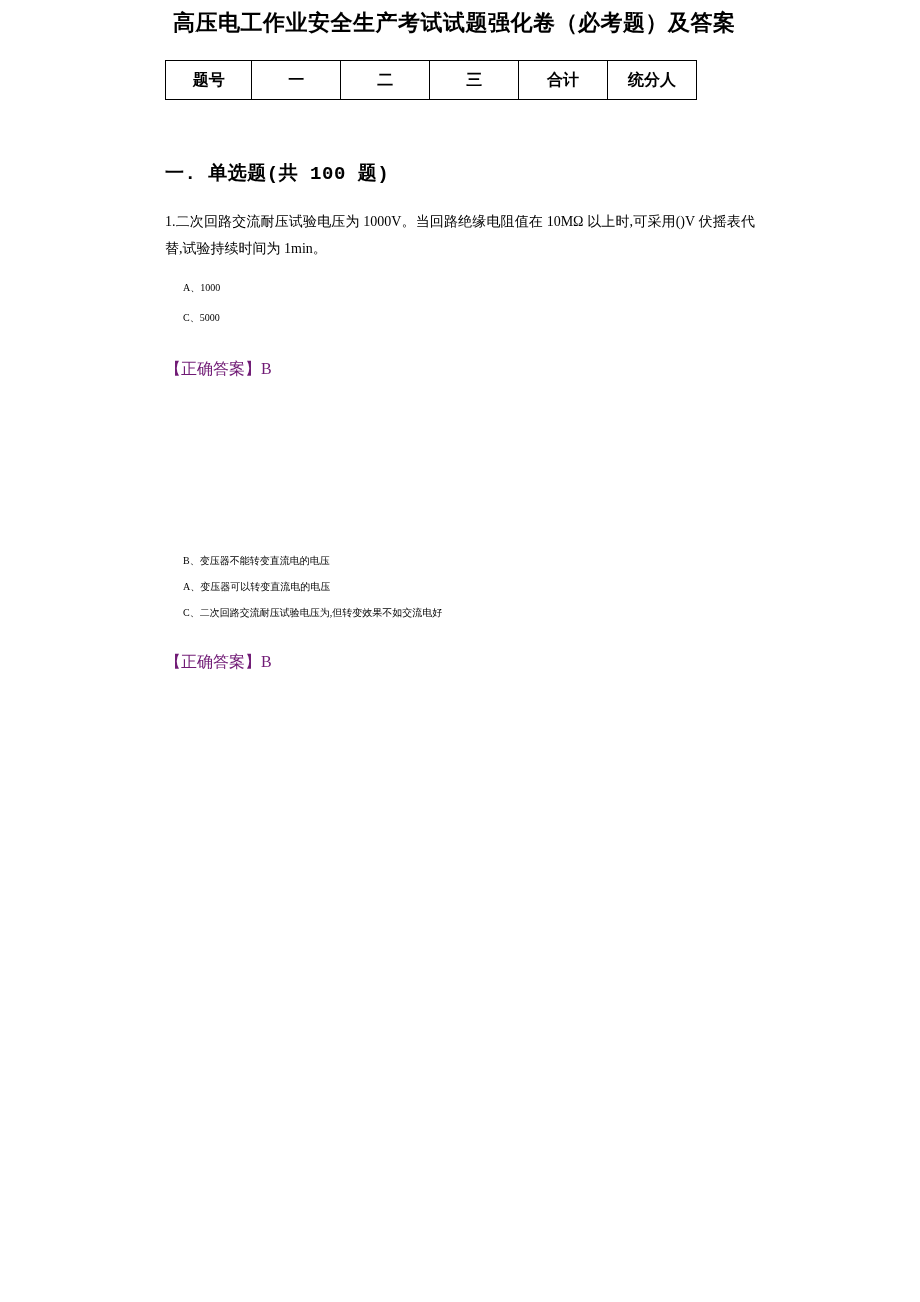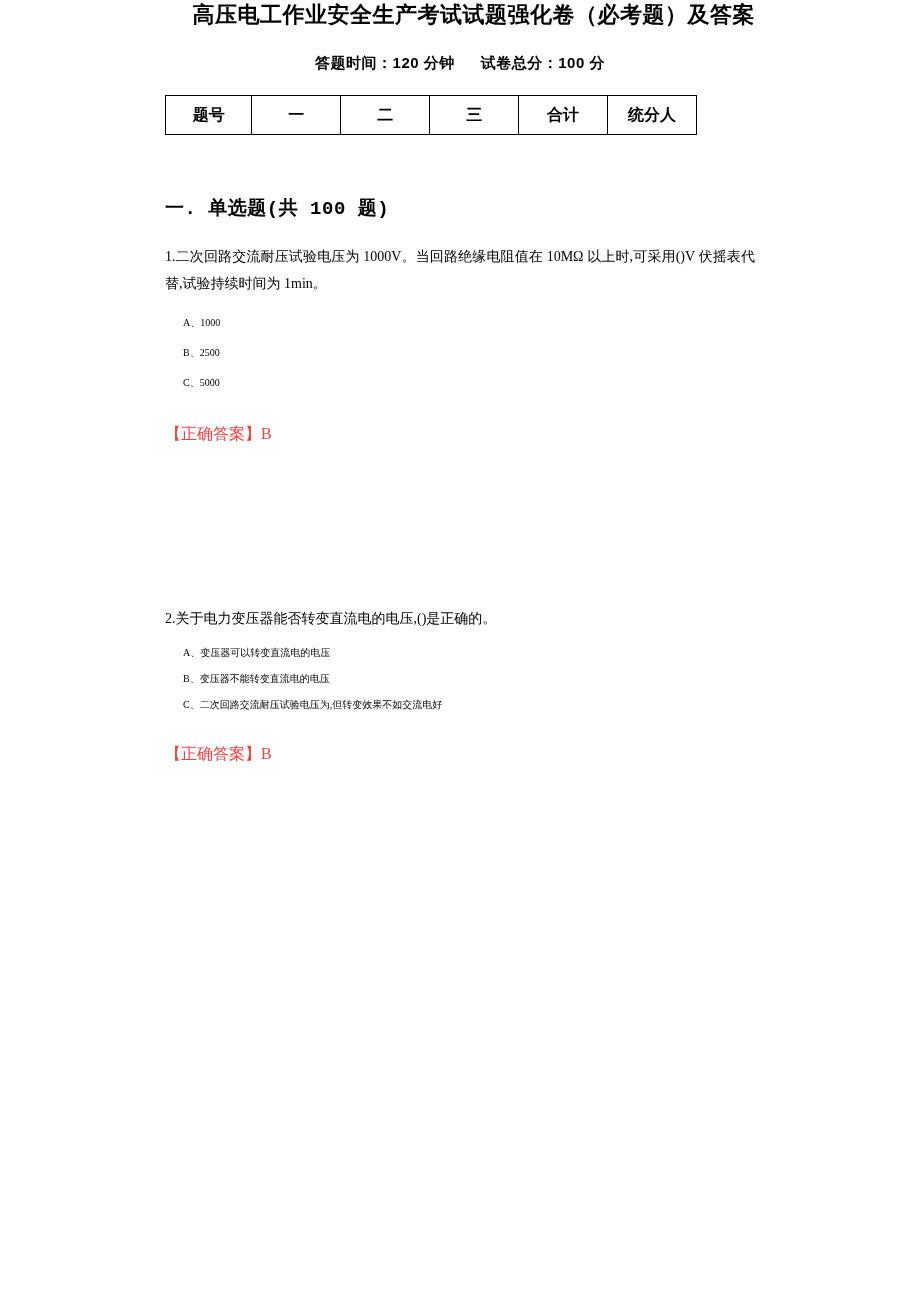--- a/index.html
+++ b/index.html
@@ -16,26 +16,26 @@
     overflow: hidden;
   }
   .page {
     width: 920px;
     height: 1302px;
     box-sizing: border-box;
     padding: 0 165px;
     position: relative;
   }
   .doc-title {
-    text-align: right;
+    text-align: left;
     font-family: "Liberation Sans", "DejaVu Sans", sans-serif;
     font-weight: bold;
     font-size: 22px;
     letter-spacing: 0.5px;
-    margin: 0;
+    margin: 8px;
     white-space: nowrap;
   }
   .exam-meta {
     text-align: center;
     font-size: 15px;
     font-family: "Liberation Sans", "DejaVu Sans", sans-serif;
     font-weight: bold;
     margin-top: 24px;
     letter-spacing: 0.5px;
   }
@@ -80,21 +80,21 @@
     line-height: 1.95;
     text-align: justify;
   }
   .q-option {
     font-size: 10px;
     line-height: 1.0;
     margin-top: 20px;
     padding-left: 18px;
   }
   .q-answer {
-    color: #ef4444;
+    color: #701a75;
     font-size: 16px;
     margin-top: 36px;
   }
   .spacer-lg {
     height: 160px;
   }
   .q2 {
     margin-top: 0;
   }
   .q2 .q-option {
@@ -105,50 +105,45 @@
     margin-top: 34px;
   }
 </style>
 </head>
 <body>
 
 <div class="page">
 
   <h1 class="doc-title">高压电工作业安全生产考试试题强化卷（必考题）及答案</h1>
 
-  <div class="exam-meta">
-    <span>答题时间：120 分钟</span><span class="gap"></span><span>试卷总分：100 分</span>
-  </div>
 
   <table class="score-table">
     <tbody>
         <tr>
       <td class="label">题号</td>
       <td class="cell">一</td>
       <td class="cell">二</td>
       <td class="cell">三</td>
       <td class="cell">合计</td>
       <td class="cell">统分人</td>
     </tr>
   </tbody>
     </table>
 
   <h2 class="section-heading">一. 单选题(共 100 题)</h2>
 
   <div class="question">
     <div class="q-stem">1.二次回路交流耐压试验电压为 1000V。当回路绝缘电阻值在 10MΩ 以上时,可采用()V 伏摇表代替,试验持续时间为 1min。</div>
     <div class="q-option">A、1000</div>
-    <div class="q-option">B、2500</div>
     <div class="q-option">C、5000</div>
     <div class="q-answer">【正确答案】B</div>
   </div>
 
   <div class="spacer-lg"></div>
 
   <div class="question q2">
-    <div class="q-stem">2.关于电力变压器能否转变直流电的电压,()是正确的。</div>
+    <div class="q-option">B、变压器不能转变直流电的电压</div>
     <div class="q-option">A、变压器可以转变直流电的电压</div>
-    <div class="q-option">B、变压器不能转变直流电的电压</div>
     <div class="q-option">C、二次回路交流耐压试验电压为,但转变效果不如交流电好</div>
     <div class="q-answer">【正确答案】B</div>
   </div>
 
 </div>
 
 </body></html>

